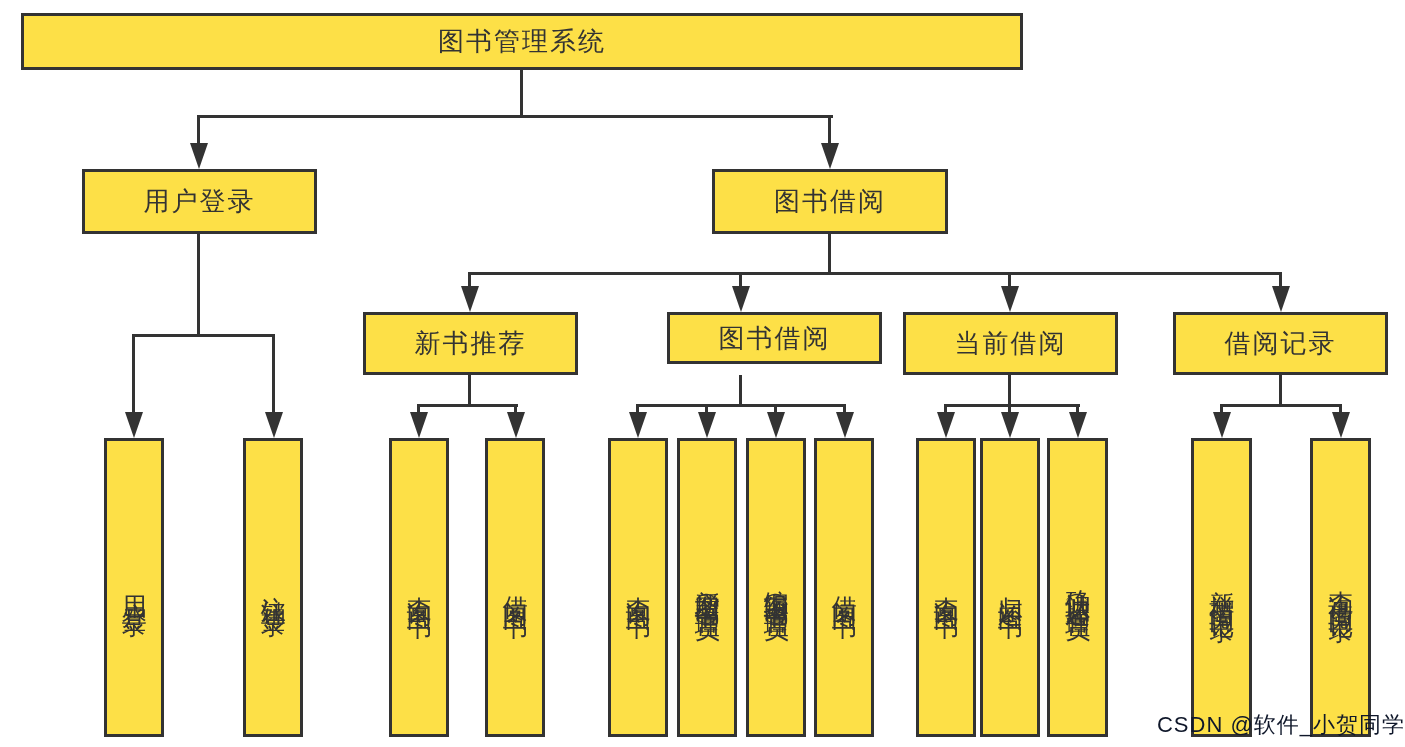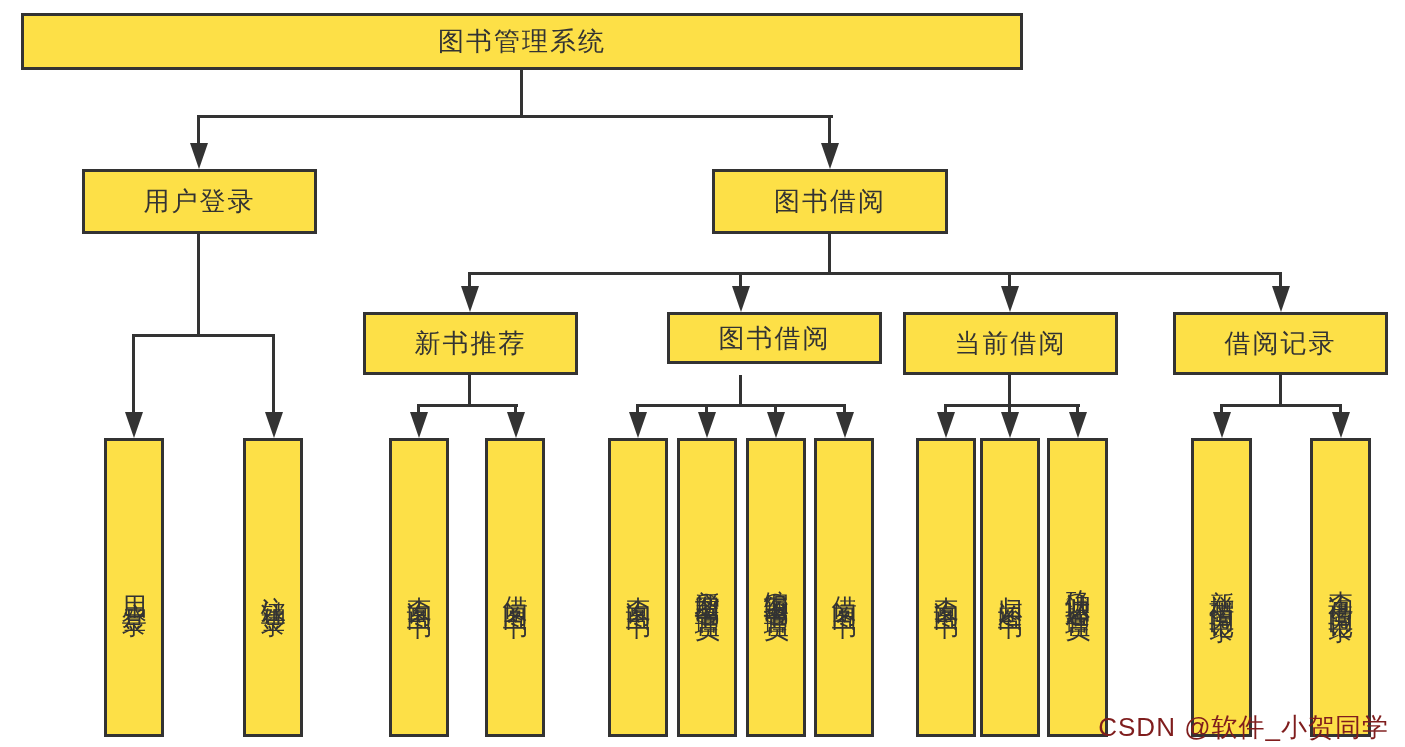--- a/index.html
+++ b/index.html
@@ -19,21 +19,21 @@
   .vnode.long span{letter-spacing:4px;}
   .hline,.vline{position:absolute;background:#333333;}
   .hline{height:3px;}
   .vline{width:3px;}
   .arrow{
     position:absolute;width:0;height:0;
     border-left:9px solid transparent;border-right:9px solid transparent;
     border-top:26px solid #333333;
   }
   .watermark{
-    position:absolute;right:16px;top:710px;font-size:26px;color:#7f1d1d;
+    position:absolute;right:0;top:710px;font-size:22px;color:#0f172a;
     letter-spacing:1px;white-space:nowrap;
   }
 </style>
 </head>
 <body>
 
 <div class="canvas">
 
   <div class="node hnode" style="left:21px;top:13px;width:1002px;height:57px;">图书管理系统</div>
 

